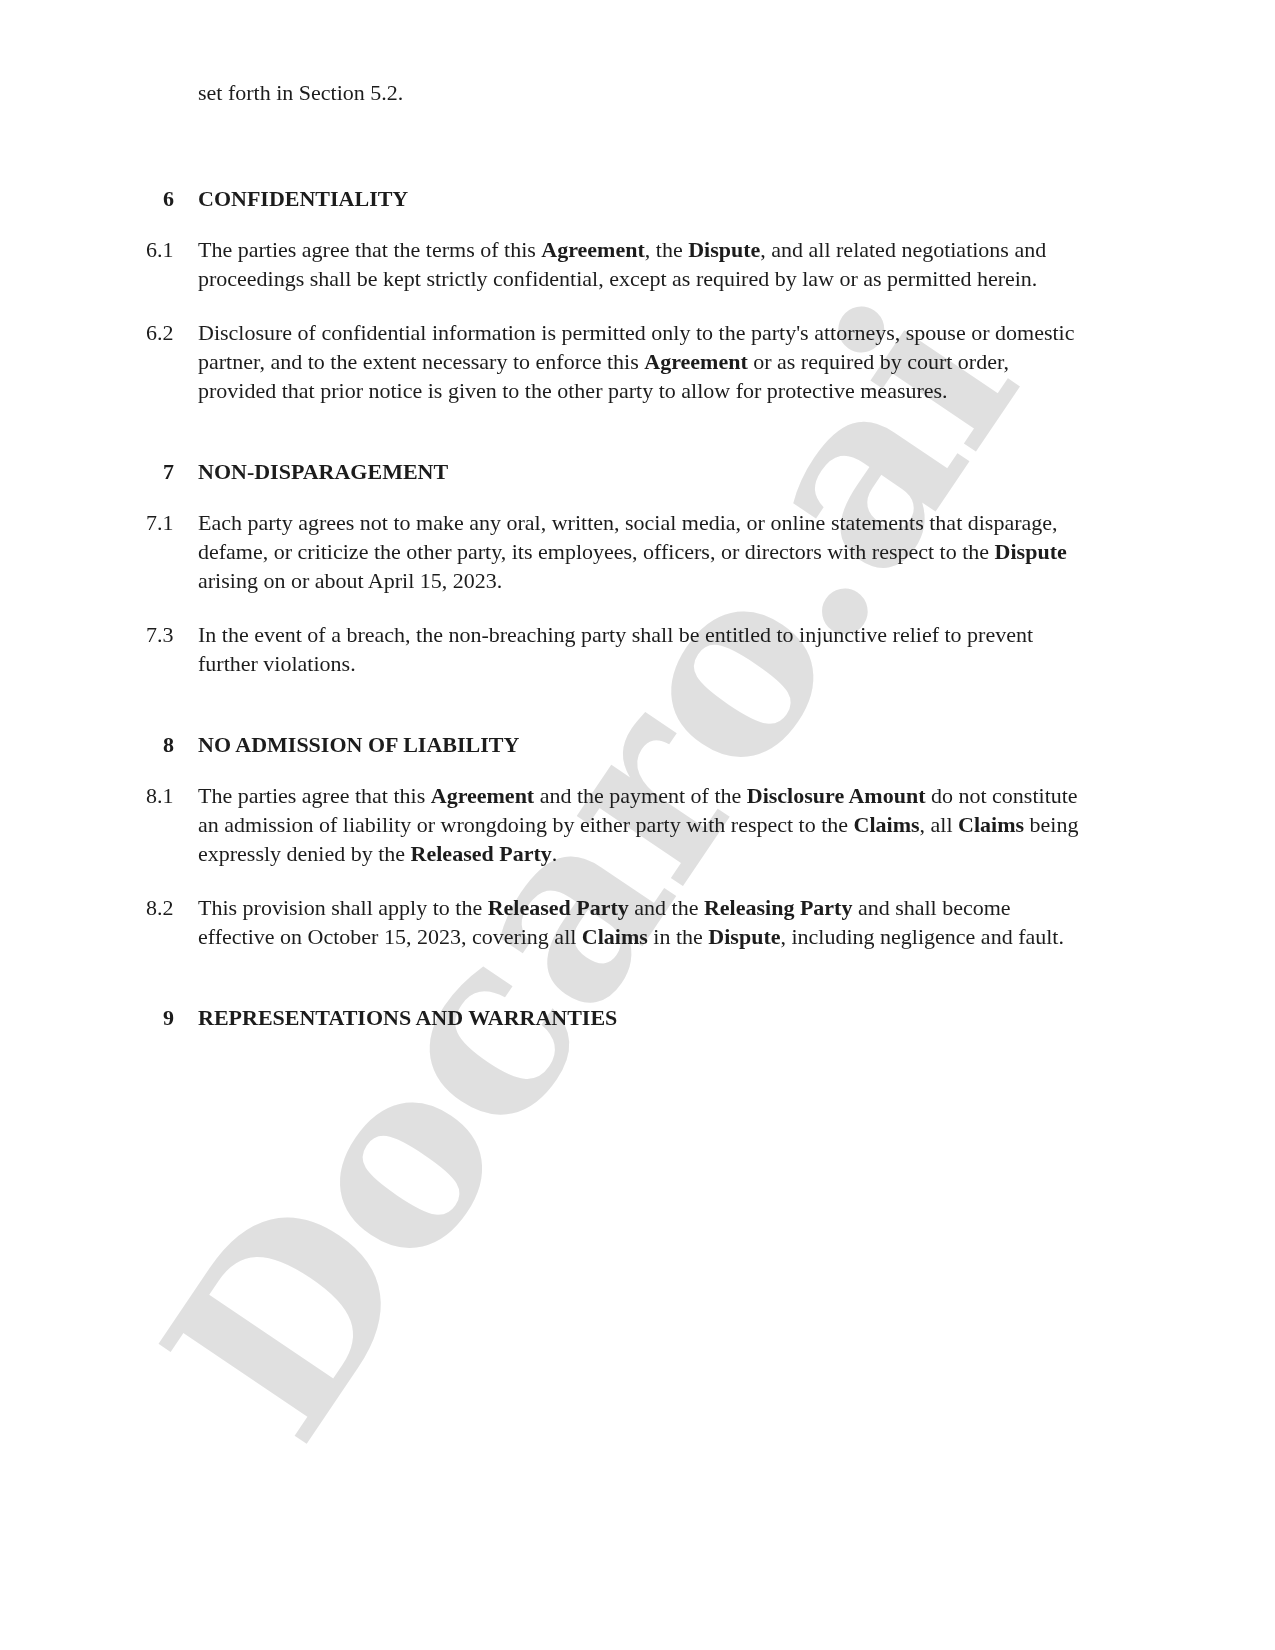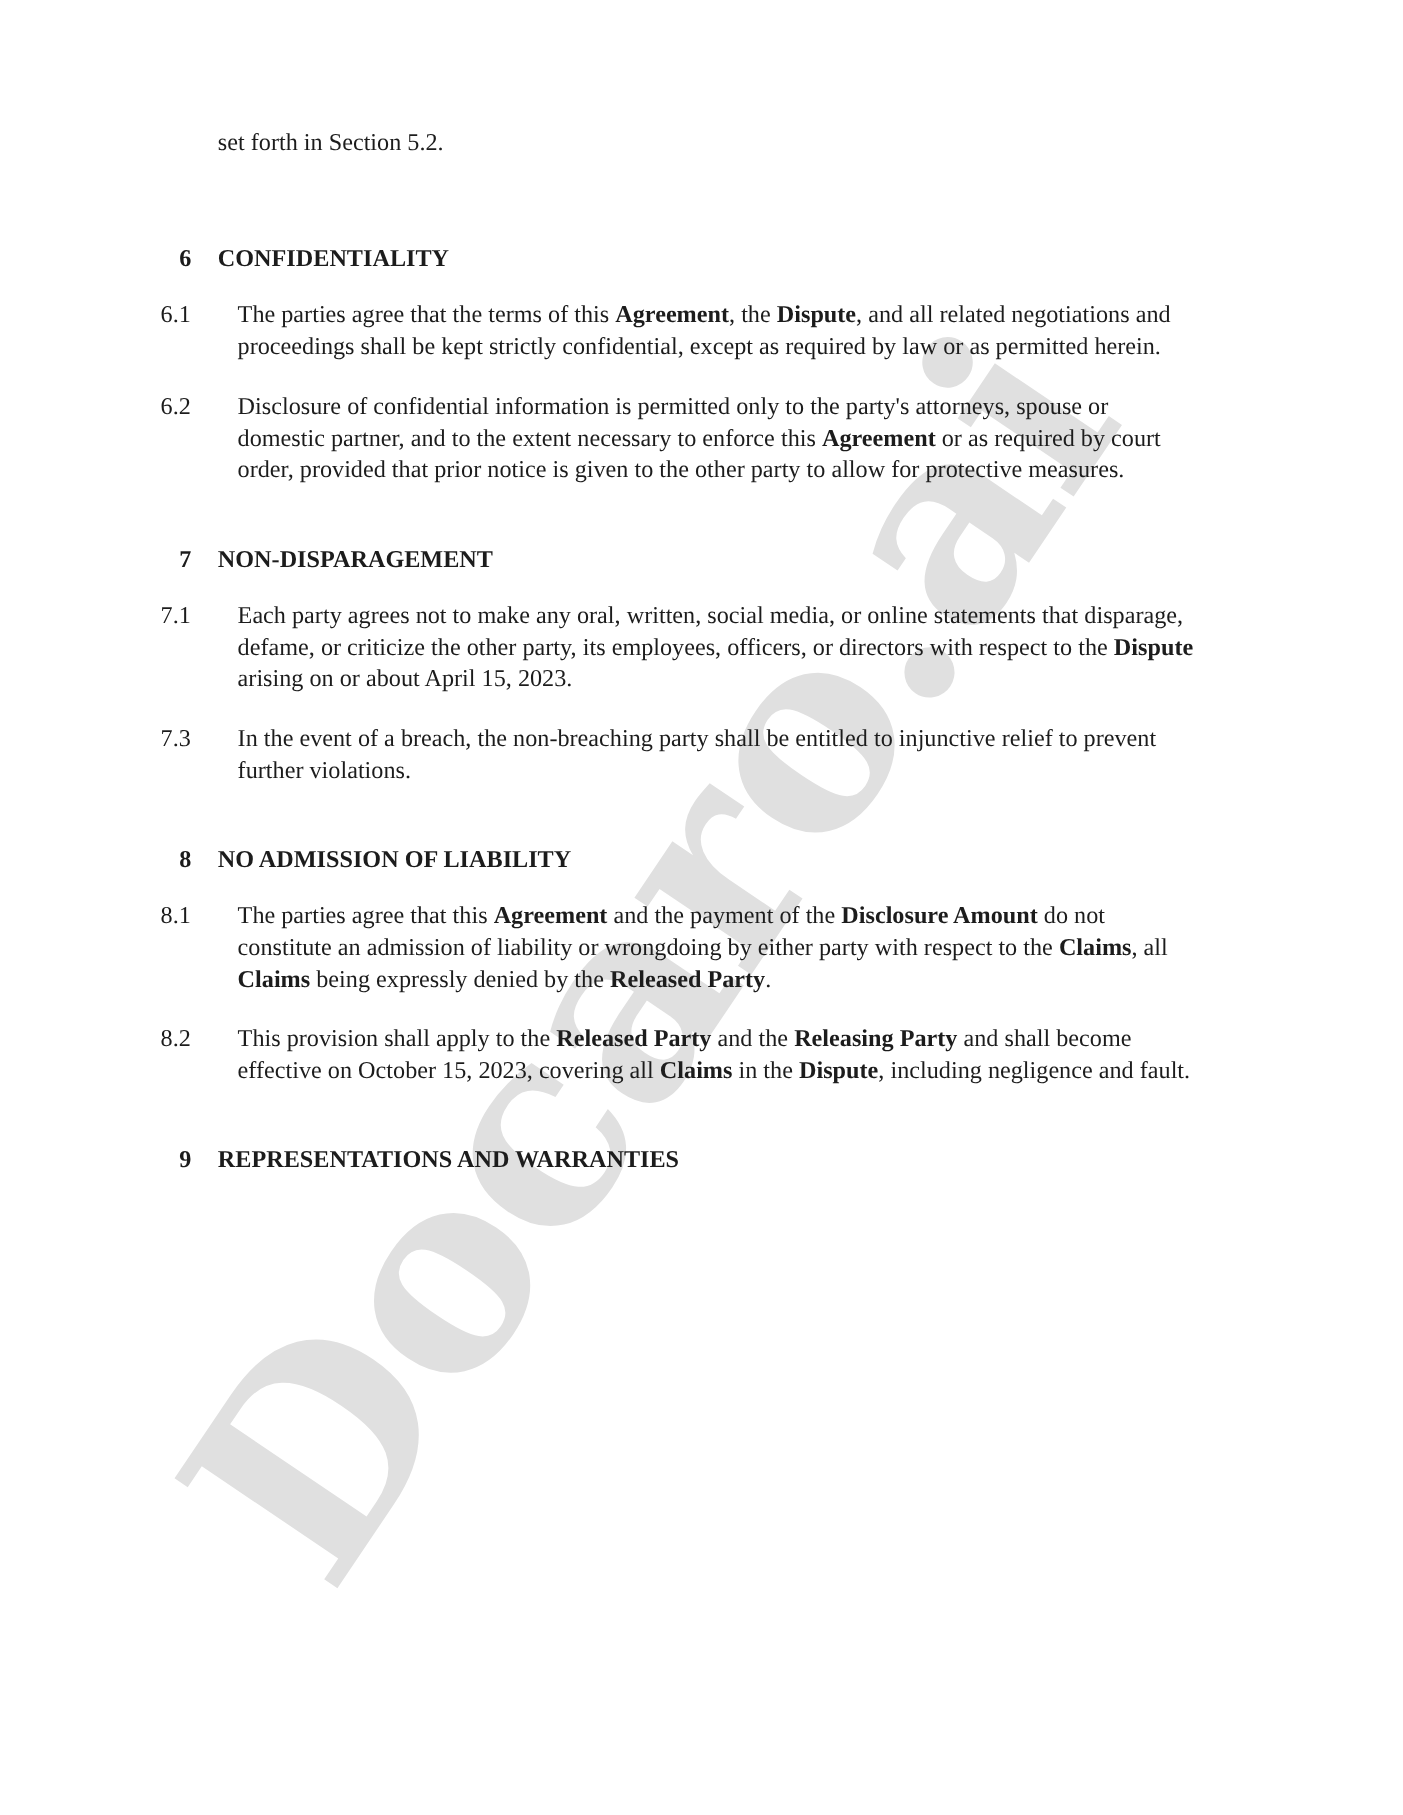--- a/index.html
+++ b/index.html
@@ -27,41 +27,40 @@
     white-space: nowrap;
     z-index: 0;
     user-select: none;
     letter-spacing: -2px;
   }
   .content {
     position: relative;
     z-index: 1;
     display: flex;
     flex-direction: column;
-    padding: 114px 187px 0 146px;
+    padding: 78px 187px 0 146px;
     font-size: 22px;
     line-height: 29px;
   }
   .intro {
     margin: 0 0 25px 52px;
   }
   .heading {
     display: grid;
     grid-template-columns: 52px 1fr;
     font-weight: bold;
     margin: 52px 0 22px 0;
   }
   .heading .num {
     padding-left: 17px;
   }
   .para {
     display: grid;
     grid-template-columns: 52px 1fr;
     margin: 0 0 25px 0;
-    gap: 18px;
   }
   .para .body {
     margin: 0;
   }
   .para .body b, .para .body strong {
     font-weight: bold;
   }
 </style>
 </head>
 <body>

